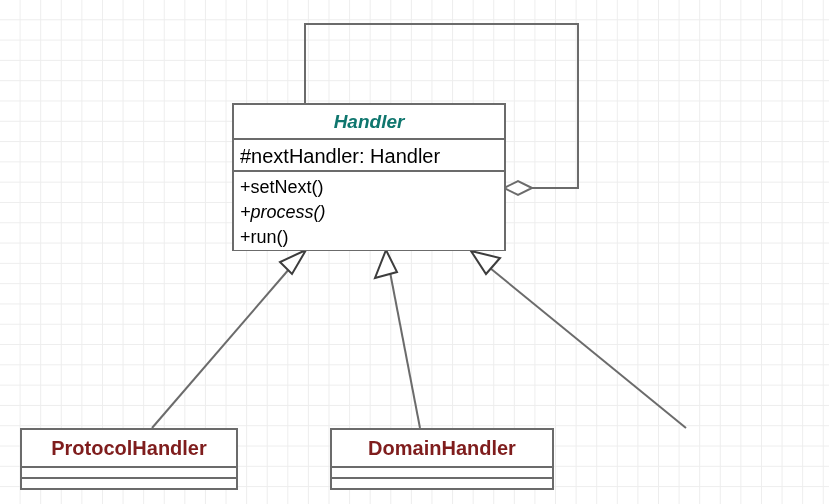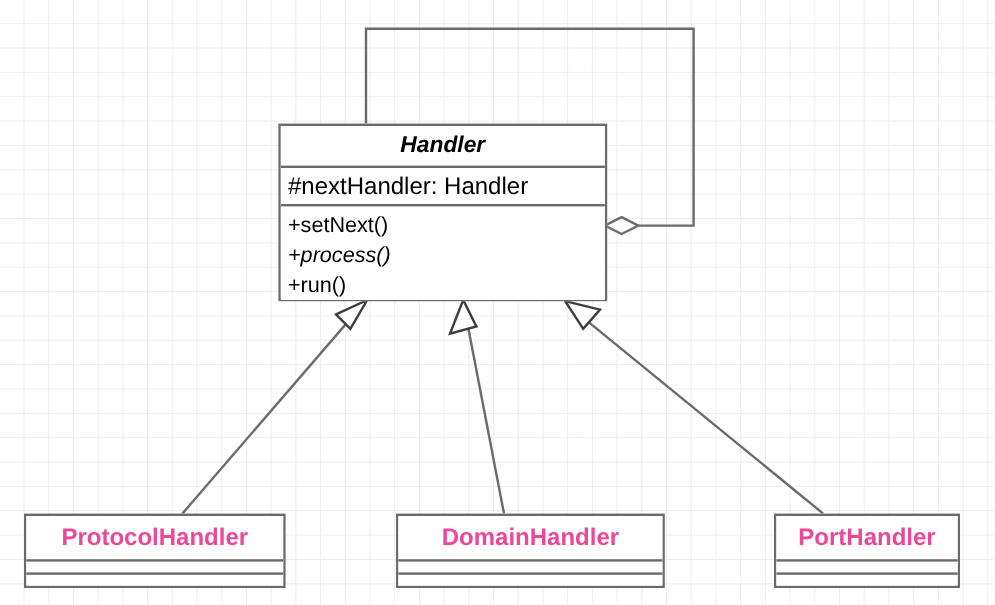--- a/index.html
+++ b/index.html
@@ -50,21 +50,21 @@
     width: 274px;
     height: 148px;
   }
   #handler-title {
     height: 33px;
     line-height: 33px;
     text-align: center;
     font-style: italic;
     font-weight: bold;
     font-size: 19px;
-    color: #000000;
+    color: #0f766e;
   }
   #handler-attributes {
     height: 32px;
     line-height: 32px;
     padding-left: 6px;
     font-size: 20px;
     color: #000000;
   }
   #handler-operations {
     padding: 3px 0 0 6px;
@@ -79,21 +79,21 @@
     font-style: italic;
   }
 
   
   .subclass-title {
     height: 36px;
     line-height: 36px;
     text-align: center;
     font-weight: bold;
     font-size: 20px;
-    color: #ec4899;
+    color: #7f1d1d;
   }
   .subclass-empty {
     height: 11px;
   }
   #protocol-handler-class {
     left: 20px;
     top: 428px;
     width: 218px;
     height: 62px;
   }
@@ -145,19 +145,14 @@
     <div class="compartment sep subclass-empty"></div>
     <div class="compartment sep subclass-empty"></div>
   </div>
 
   <div class="uml-box" id="domain-handler-class">
     <div class="compartment subclass-title">DomainHandler</div>
     <div class="compartment sep subclass-empty"></div>
     <div class="compartment sep subclass-empty"></div>
   </div>
 
-  <div class="uml-box" id="port-handler-class">
-    <div class="compartment subclass-title">PortHandler</div>
-    <div class="compartment sep subclass-empty"></div>
-    <div class="compartment sep subclass-empty"></div>
-  </div>
 
 </div>
 
 </body></html>

